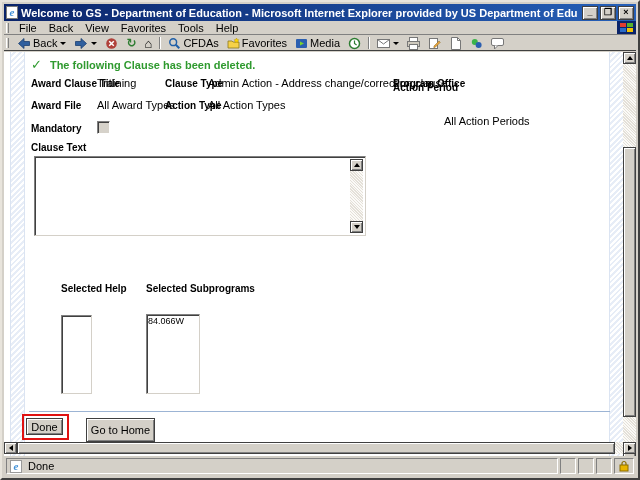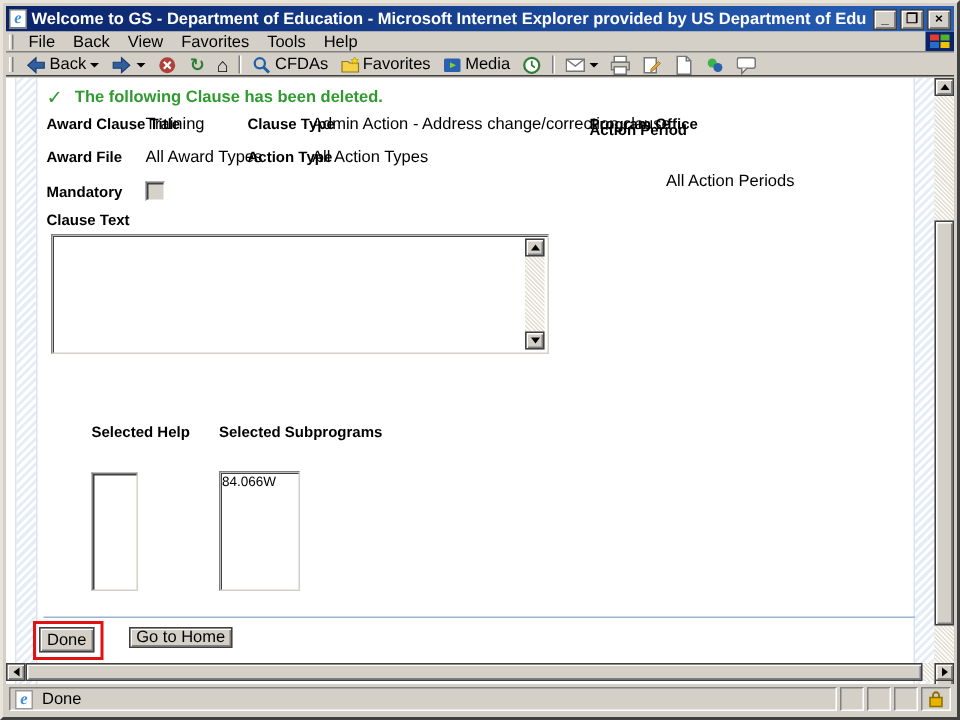--- a/index.html
+++ b/index.html
@@ -286,21 +286,21 @@
 
     <div class="listbox sunken" style="left:57px; top:263px; width:31px; height:79px;"></div>
     <div class="listbox sunken" style="left:142px; top:262px; width:54px; height:80px;">
       <div class="lb-item">84.066W</div>
     </div>
 
     <div class="divider"></div>
 
     <button class="btn97" style="left:22px; top:366px; width:37px; height:17px;">Done</button>
     <div class="annotation"></div>
-    <button class="btn97" style="left:82px; top:366px; width:69px; height:14px;">Go to Home</button>
+    <button class="btn97" style="left:82px; top:366px; width:69px; height:24px;">Go to Home</button>
   </div>
 
   <div class="vscroll">
     <div class="track sb-track"></div>
     <span class="sb-btn" style="top:0;">
         <i class="tri-up"></i>
       </span>
     <div class="vthumb"></div>
     <span class="sb-btn" style="bottom:0;">
         <i class="tri-down"></i>

